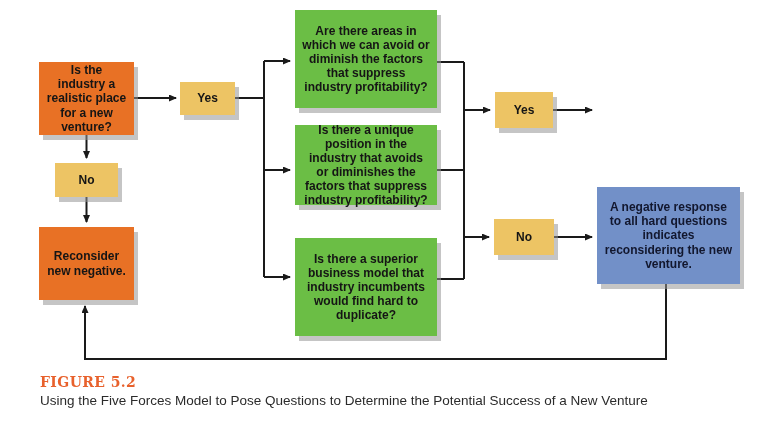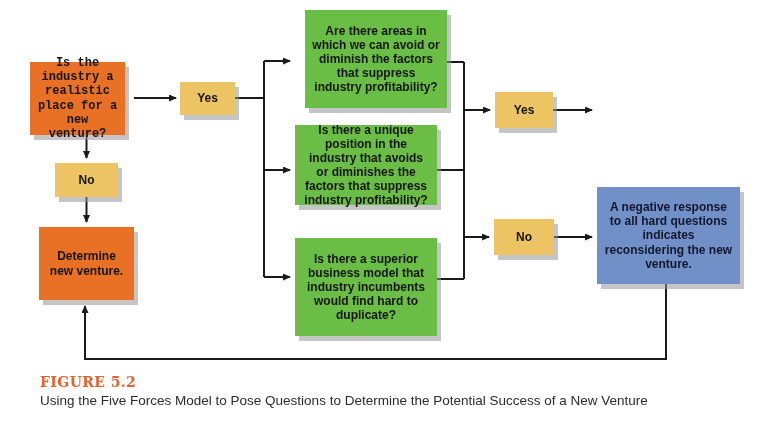--- a/index.html
+++ b/index.html
@@ -13,25 +13,25 @@
   .node{
     position:absolute;z-index:2;display:flex;align-items:center;justify-content:center;
     text-align:center;color:#151515;font-size:12px;line-height:1.18;font-weight:bold;
     box-shadow:4px 5px 0 rgba(150,150,150,0.55);
     box-sizing:border-box;padding:4px 7px;
   }
   .node.orange{background:var(--orange,#E87125);}
   .node.yellow{background:var(--yellow,#EDC464);}
   .node.green{background:var(--green,#6BBE45);}
   .node.blue{background:var(--blue,#7290C8);color:#12172E;}
-  .n-start{left:30px;top:62px;width:95px;height:73px;font-family:Liberation Mono, monospace;}
+  .n-start{left:39px;top:62px;width:95px;height:73px;}
   .n-yes-left{left:180px;top:82px;width:55px;height:33px;}
   .n-no-left{left:55px;top:163px;width:63px;height:34px;}
   .n-reconsider{left:39px;top:227px;width:95px;height:73px;}
-  .n-q1{left:305px;top:10px;width:142px;height:98px;}
+  .n-q1{left:295px;top:10px;width:142px;height:98px;}
   .n-q2{left:295px;top:125px;width:142px;height:80px;}
   .n-q3{left:295px;top:238px;width:142px;height:98px;}
   .n-yes-right{left:495px;top:92px;width:58px;height:36px;}
   .n-no-right{left:494px;top:219px;width:60px;height:36px;}
   .n-positive{left:597px;top:60px;width:143px;height:95px;}
   .n-negative{left:597px;top:187px;width:143px;height:97px;}
   .figure-label{
     position:absolute;left:40px;top:374px;z-index:2;
     font-family:"DejaVu Serif", serif;font-weight:bold;font-size:14px;
     letter-spacing:0.4px;color:var(--figure_label,#E8612C);
@@ -68,21 +68,21 @@
       <path d="M666,284 V359 H85 V306" marker-end="url(#arr)"></path>
     </g>
   </svg>
 
   <div class="node orange n-start">Is the industry a realistic place for a new venture?</div>
 
   <div class="node yellow n-yes-left">Yes</div>
 
   <div class="node yellow n-no-left">No</div>
 
-  <div class="node orange n-reconsider">Determine new venture.</div>
+  <div class="node orange n-reconsider">Reconsider new negative.</div>
 
   <div class="node green n-q1">Are there areas in which we can avoid or diminish the factors that suppress industry profitability?</div>
 
   <div class="node green n-q2">Is there a unique position in the industry that avoids or diminishes the factors that suppress industry profitability?</div>
 
   <div class="node green n-q3">Is there a superior business model that industry incumbents would find hard to duplicate?</div>
 
   <div class="node yellow n-yes-right">Yes</div>
 
   <div class="node yellow n-no-right">No</div>

